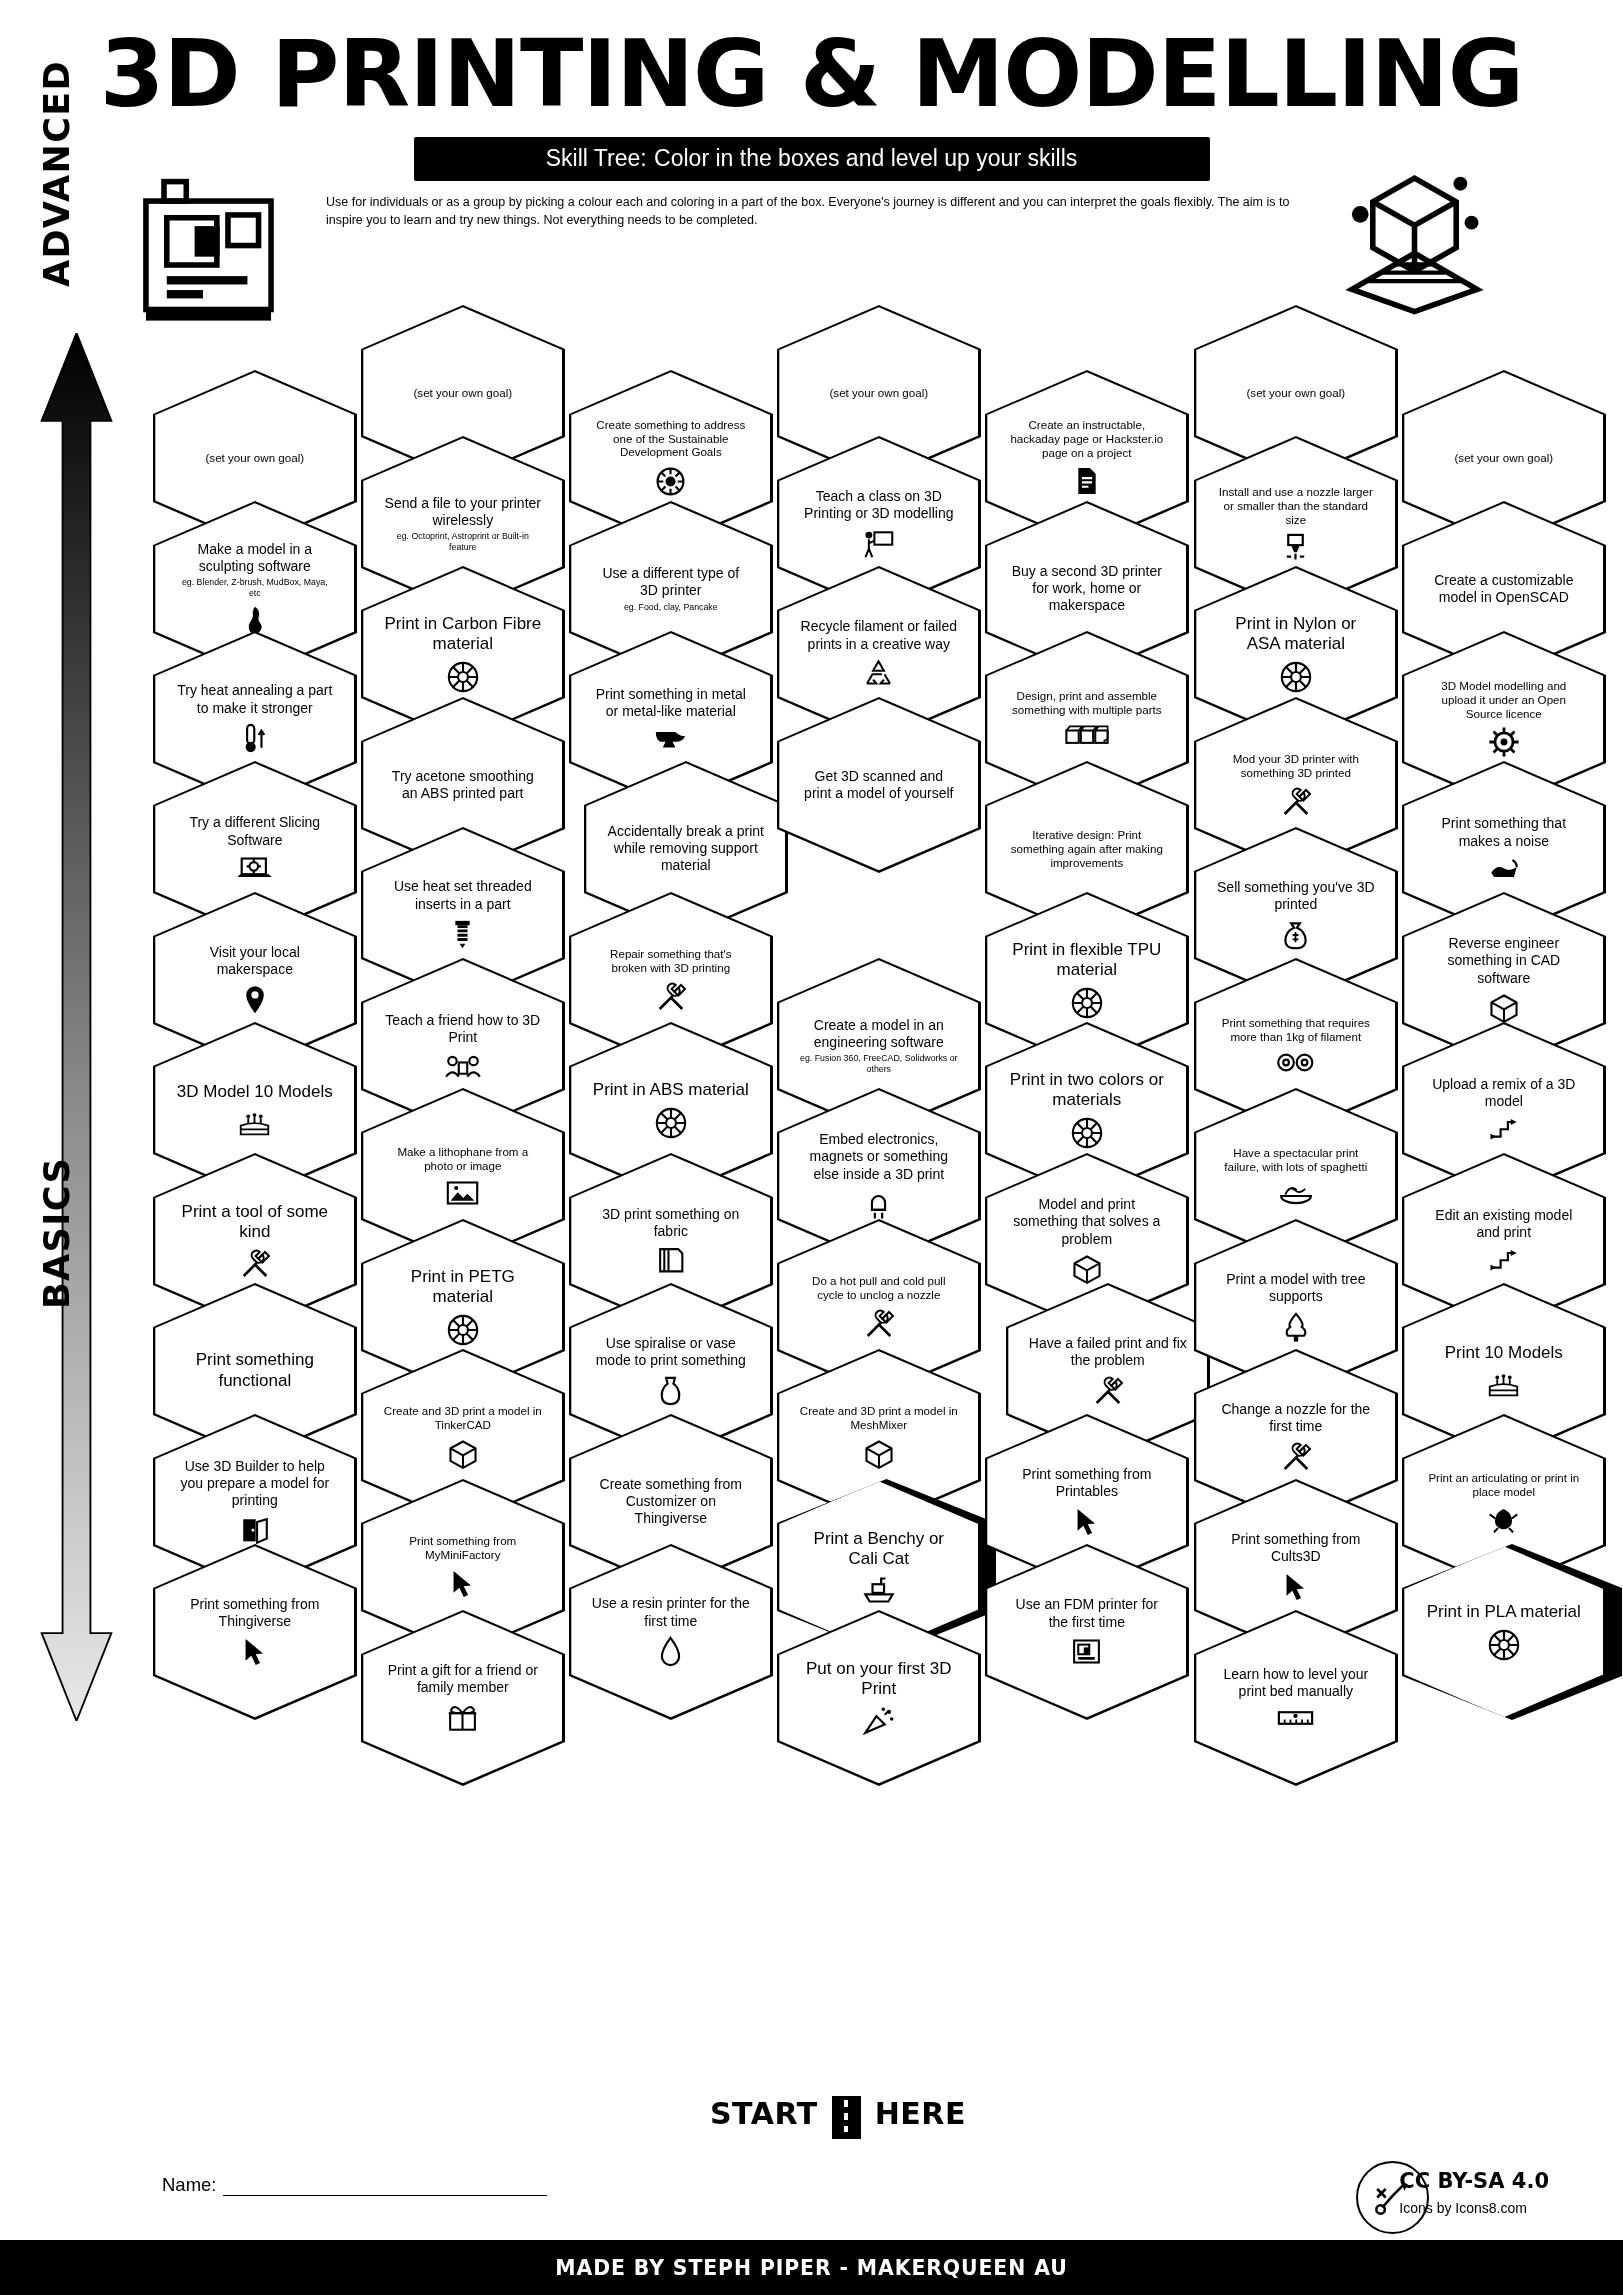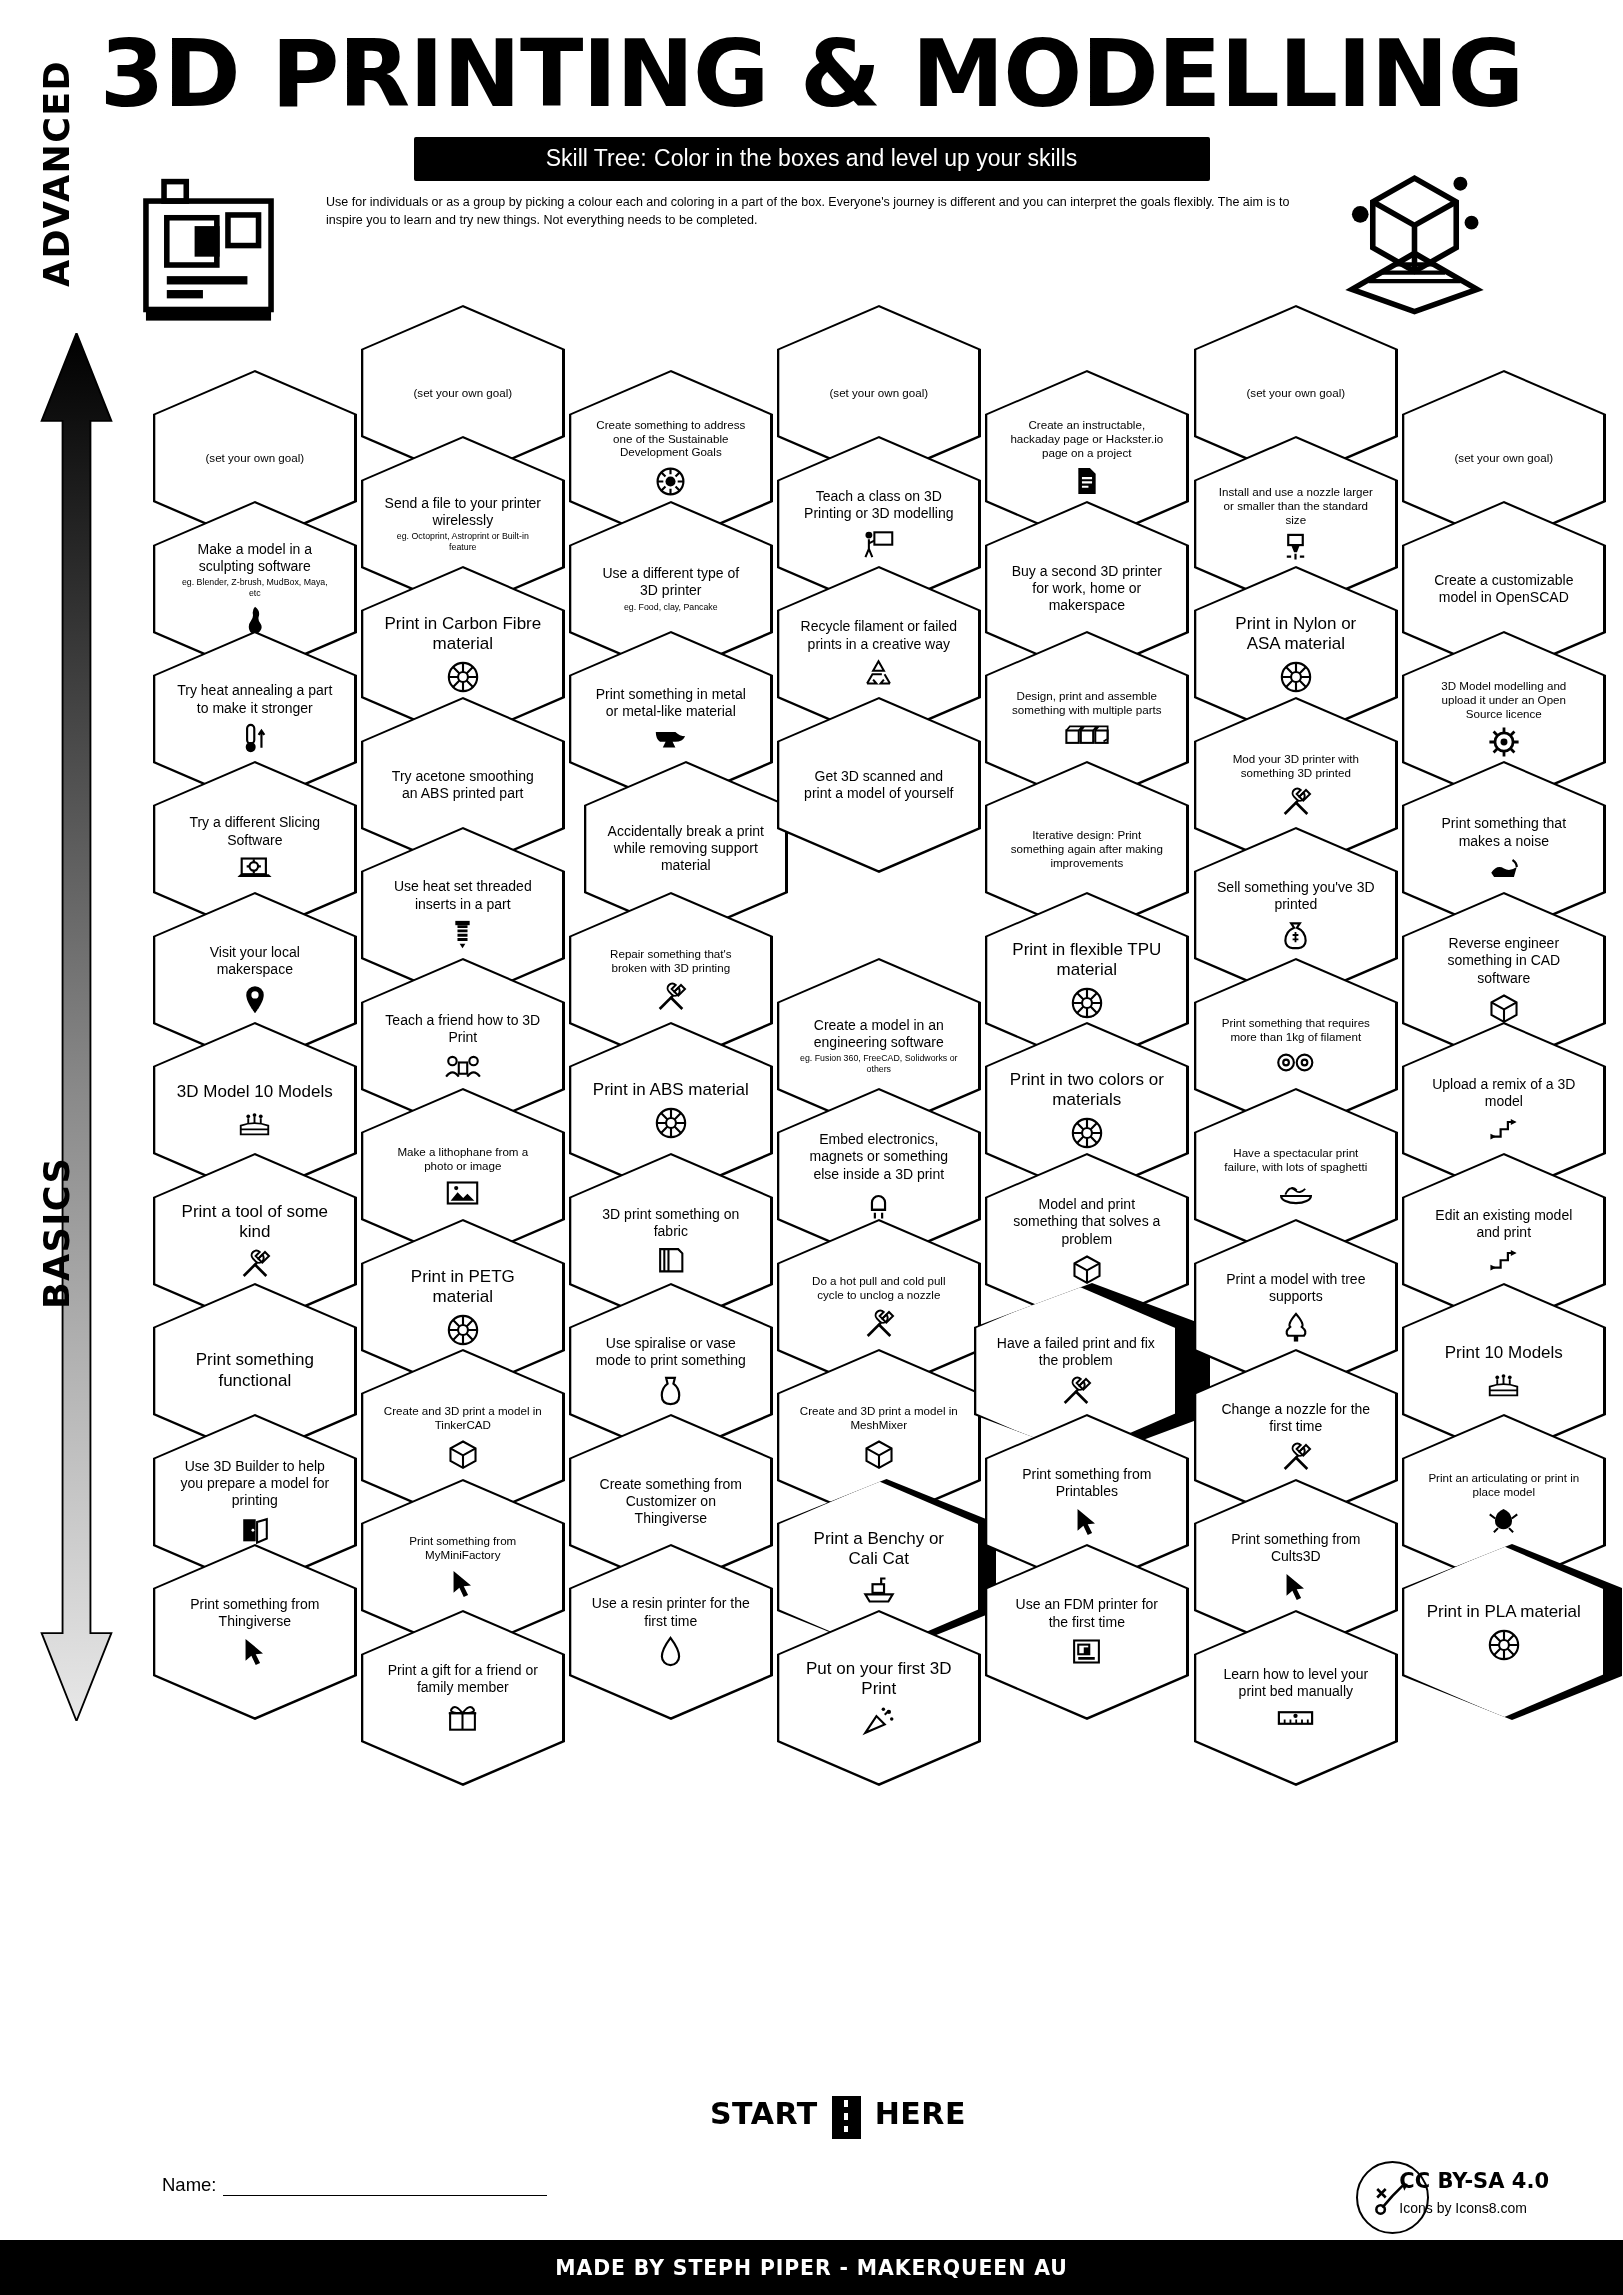--- a/index.html
+++ b/index.html
@@ -753,21 +753,21 @@
       <div class="hex-inner">
         <div class="hex-label">Model and print something that solves a problem</div>
         <div class="hex-ico">
           <svg width="32" height="32" viewBox="0 0 46 46">
             <path d="M23 5 L41 15 L41 33 L23 43 L5 33 L5 15 Z" fill="none" stroke="#000" stroke-width="3"></path>
             <path d="M5 15 L23 25 L41 15 M23 25 L23 43" fill="none" stroke="#000" stroke-width="3"></path>
           </svg>
         </div>
       </div>
     </div>
-    <div class="hex" style="left: 974px; top: 1283px; padding-left: 32px;">
+    <div class="hex" style="left: 1006px; top: 1283px;">
       <div class="hex-inner">
         <div class="hex-label">Have a failed print and fix the problem</div>
         <div class="hex-ico">
           <svg width="34" height="32" viewBox="0 0 50 48">
             <path d="M8 42 L28 22" stroke="#000" stroke-width="4"></path>
             <path d="M26 20 a7 7 0 1 0 10 -10 l-6 6 -4 -4 6 -6 a7 7 0 0 0 -10 10 z" fill="none" stroke="#000" stroke-width="3"></path>
             <path d="M42 42 L24 24" stroke="#000" stroke-width="4"></path>
             <path d="M40 6 l6 6 -10 10 -6 -6 z" fill="none" stroke="#000" stroke-width="3"></path>
           </svg>
         </div>

